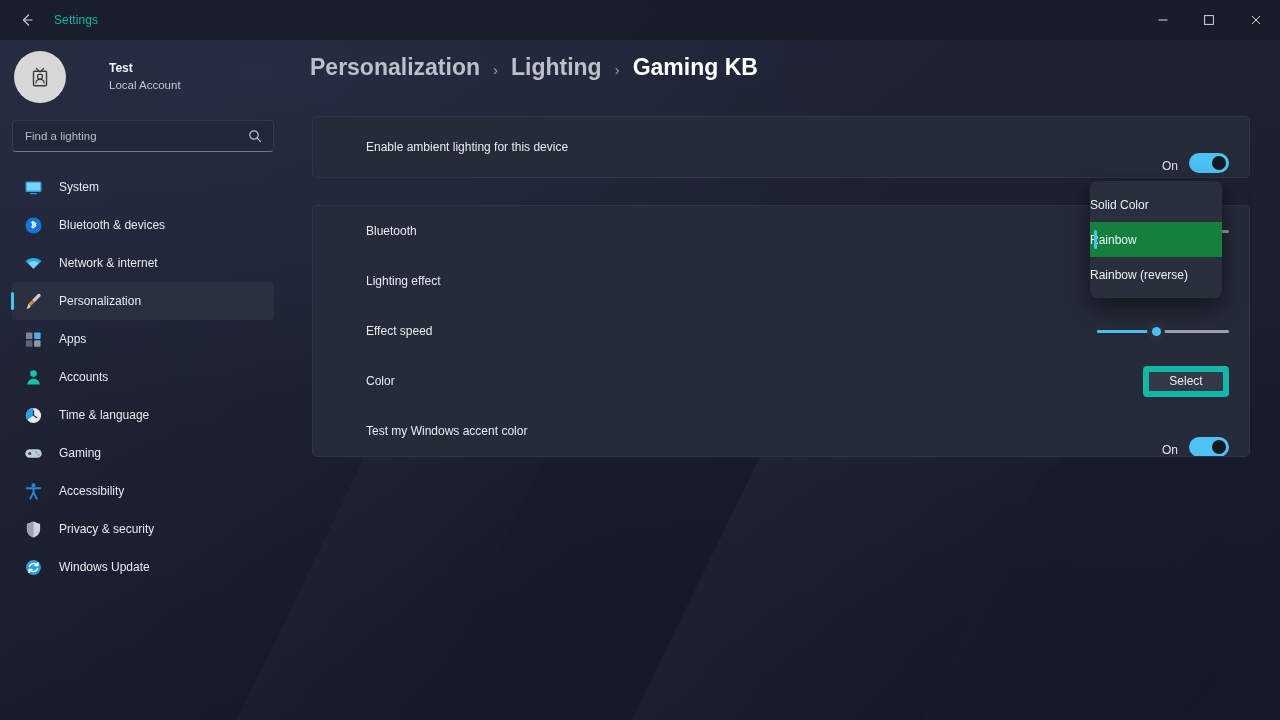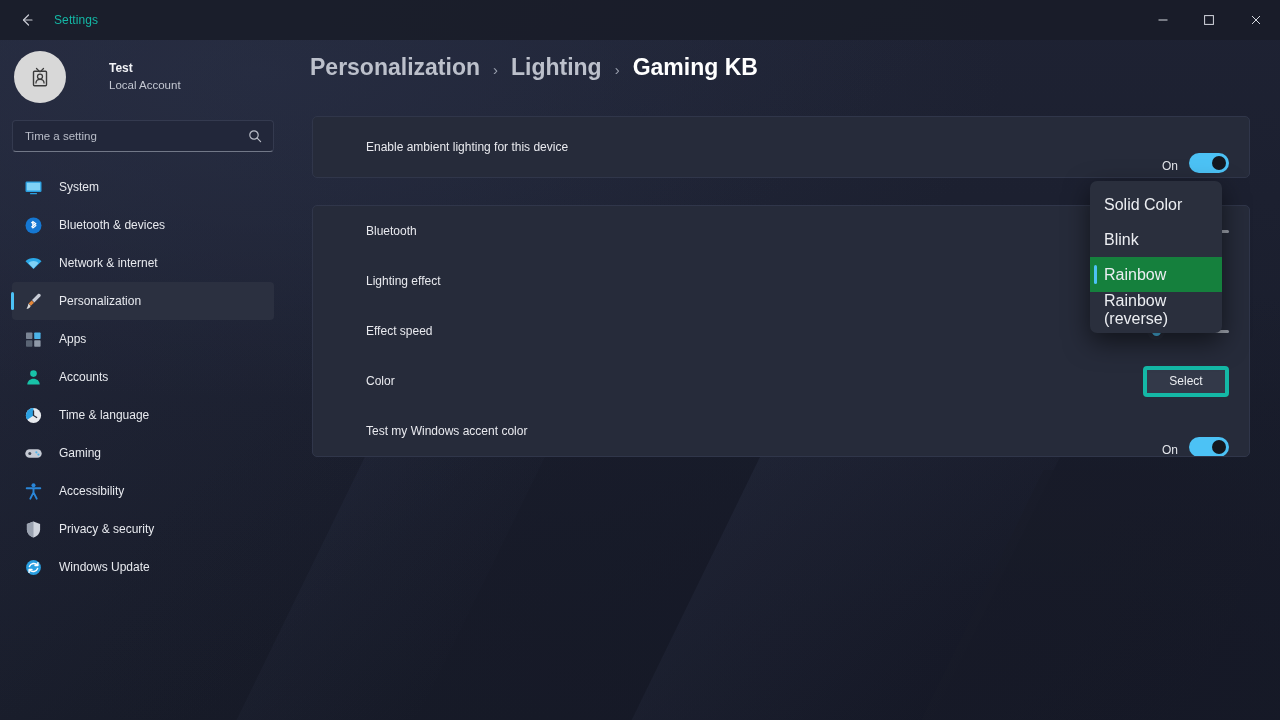--- a/index.html
+++ b/index.html
@@ -158,41 +158,41 @@
     display:flex; align-items:center; justify-content:center;
     transform:translateX(-9px);
   }
   .slider .thumb i {
     display:block; width:9px; height:9px; border-radius:50%; background:#4cc2f5;
   }
 
   
   .btn-select {
     width:86px; height:31px; border-radius:4px;
-    background:#333949; border:4px solid #14b8a6;
+    background:#333949; border:6px solid #14b8a6;
     display:flex; align-items:center; justify-content:center;
     font-size:12px; color:#eceef2;
   }
 
   
   #dropdown {
     position:absolute; left:800px; top:141px;
     width:132px;
     background:#2a2f3d;
     border:1px solid #3a4considering;
     border-color:#3a4053;
     border-radius:7px;
     padding:6px 0;
     box-shadow:0 9px 26px rgba(0,0,0,0.55);
     z-index:60;
   }
   .dd-item {
     position:relative; height:35px;
-    display:flex; align-items:center; padding-left:14px;
-    font-size:16px; color:#eceef2;
+    display:flex; align-items:center; 
+    font-size:12px; color:#eceef2;
   }
   .dd-item.selected { background:#15803d; }
   .dd-item.selected::before {
     content:""; position:absolute; left:4px; top:8px;
     width:3px; height:19px; border-radius:2px; background:#4cc2f5;
   }
 </style>
 </head>
 <body>
 
@@ -240,21 +240,21 @@
         <path d="M10.9 21.5c0-2.6 1.9-4.1 4.1-4.1s4.1 1.5 4.1 4.1" fill="none" stroke="#3b3b3b" stroke-width="1.3"></path>
       </svg>
     </div>
     <div id="account-text">
       <div id="account-name">Test</div>
       <div id="account-type">Local Account</div>
     </div>
   </div>
 
   <div id="searchbox">
-    <div id="search-input-text">Time a setting</div>
+    <div id="search-input-text">Find a lighting</div>
     <span id="search-icon">
       <svg width="14" height="14" viewBox="0 0 14 14">
         <circle cx="6" cy="6" r="4.2" fill="none" stroke="#b9bdc8" stroke-width="1.2"></circle>
         <path d="M9.2 9.2L12.6 12.6" stroke="#b9bdc8" stroke-width="1.2" stroke-linecap="round"></path>
       </svg>
     </span>
   </div>
 
   <div id="navlist">
       <div class="nav-item">
@@ -439,17 +439,16 @@
           <span class="toggle">
             <span class="knob"></span>
           </span>
         </div>
       </div>
     </div>
   </div>
 
   <div id="dropdown">
       <div class="dd-item">Solid Color</div>
-      <div class="dd-item">Blink</div>
       <div class="dd-item selected">Rainbow</div>
       <div class="dd-item">Rainbow (reverse)</div>
     </div>
 </div>
 
 </body></html>

